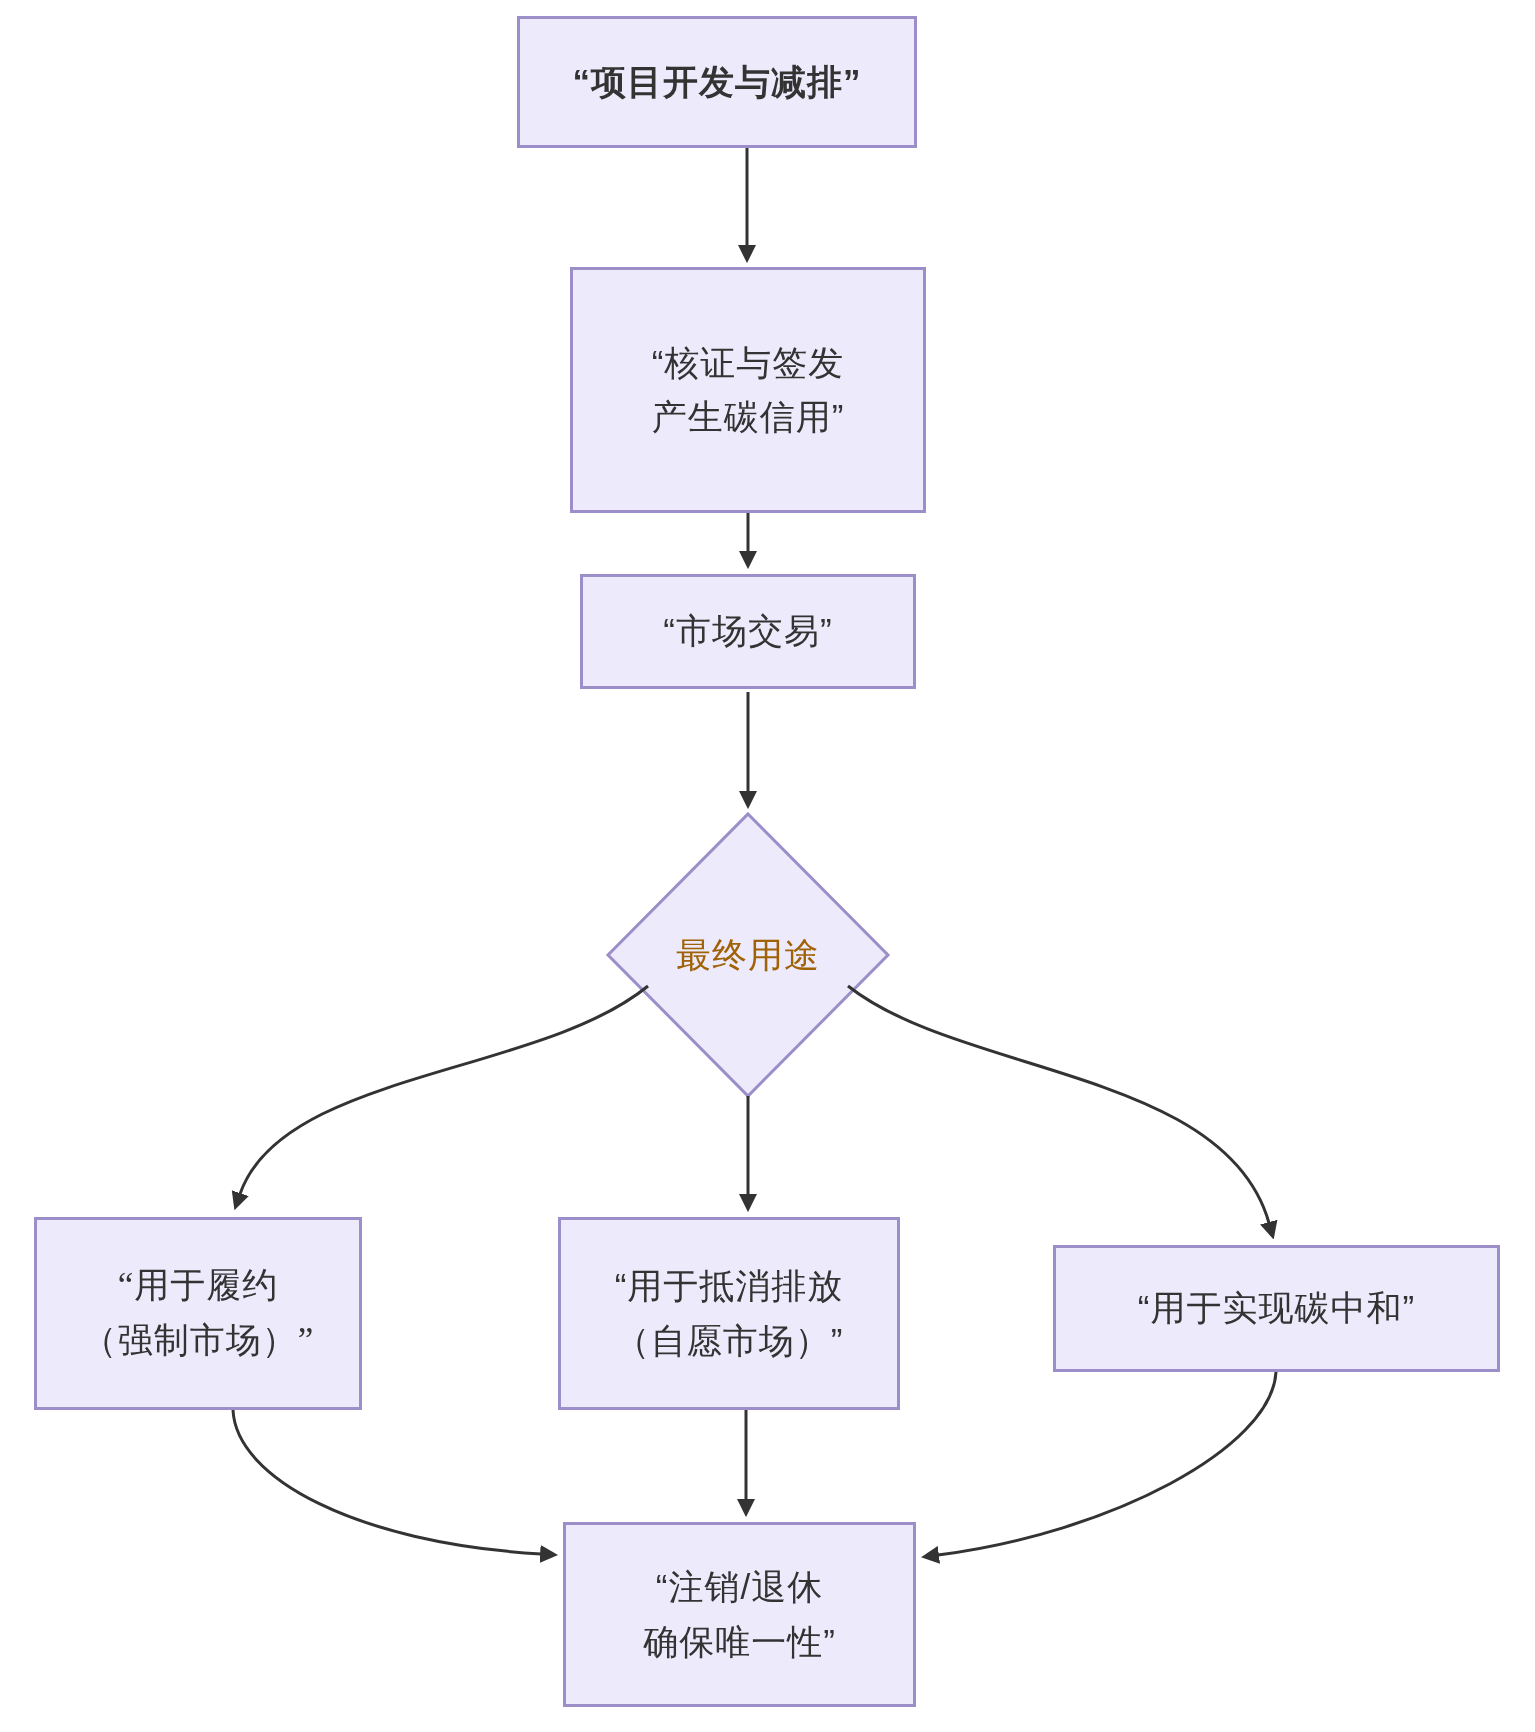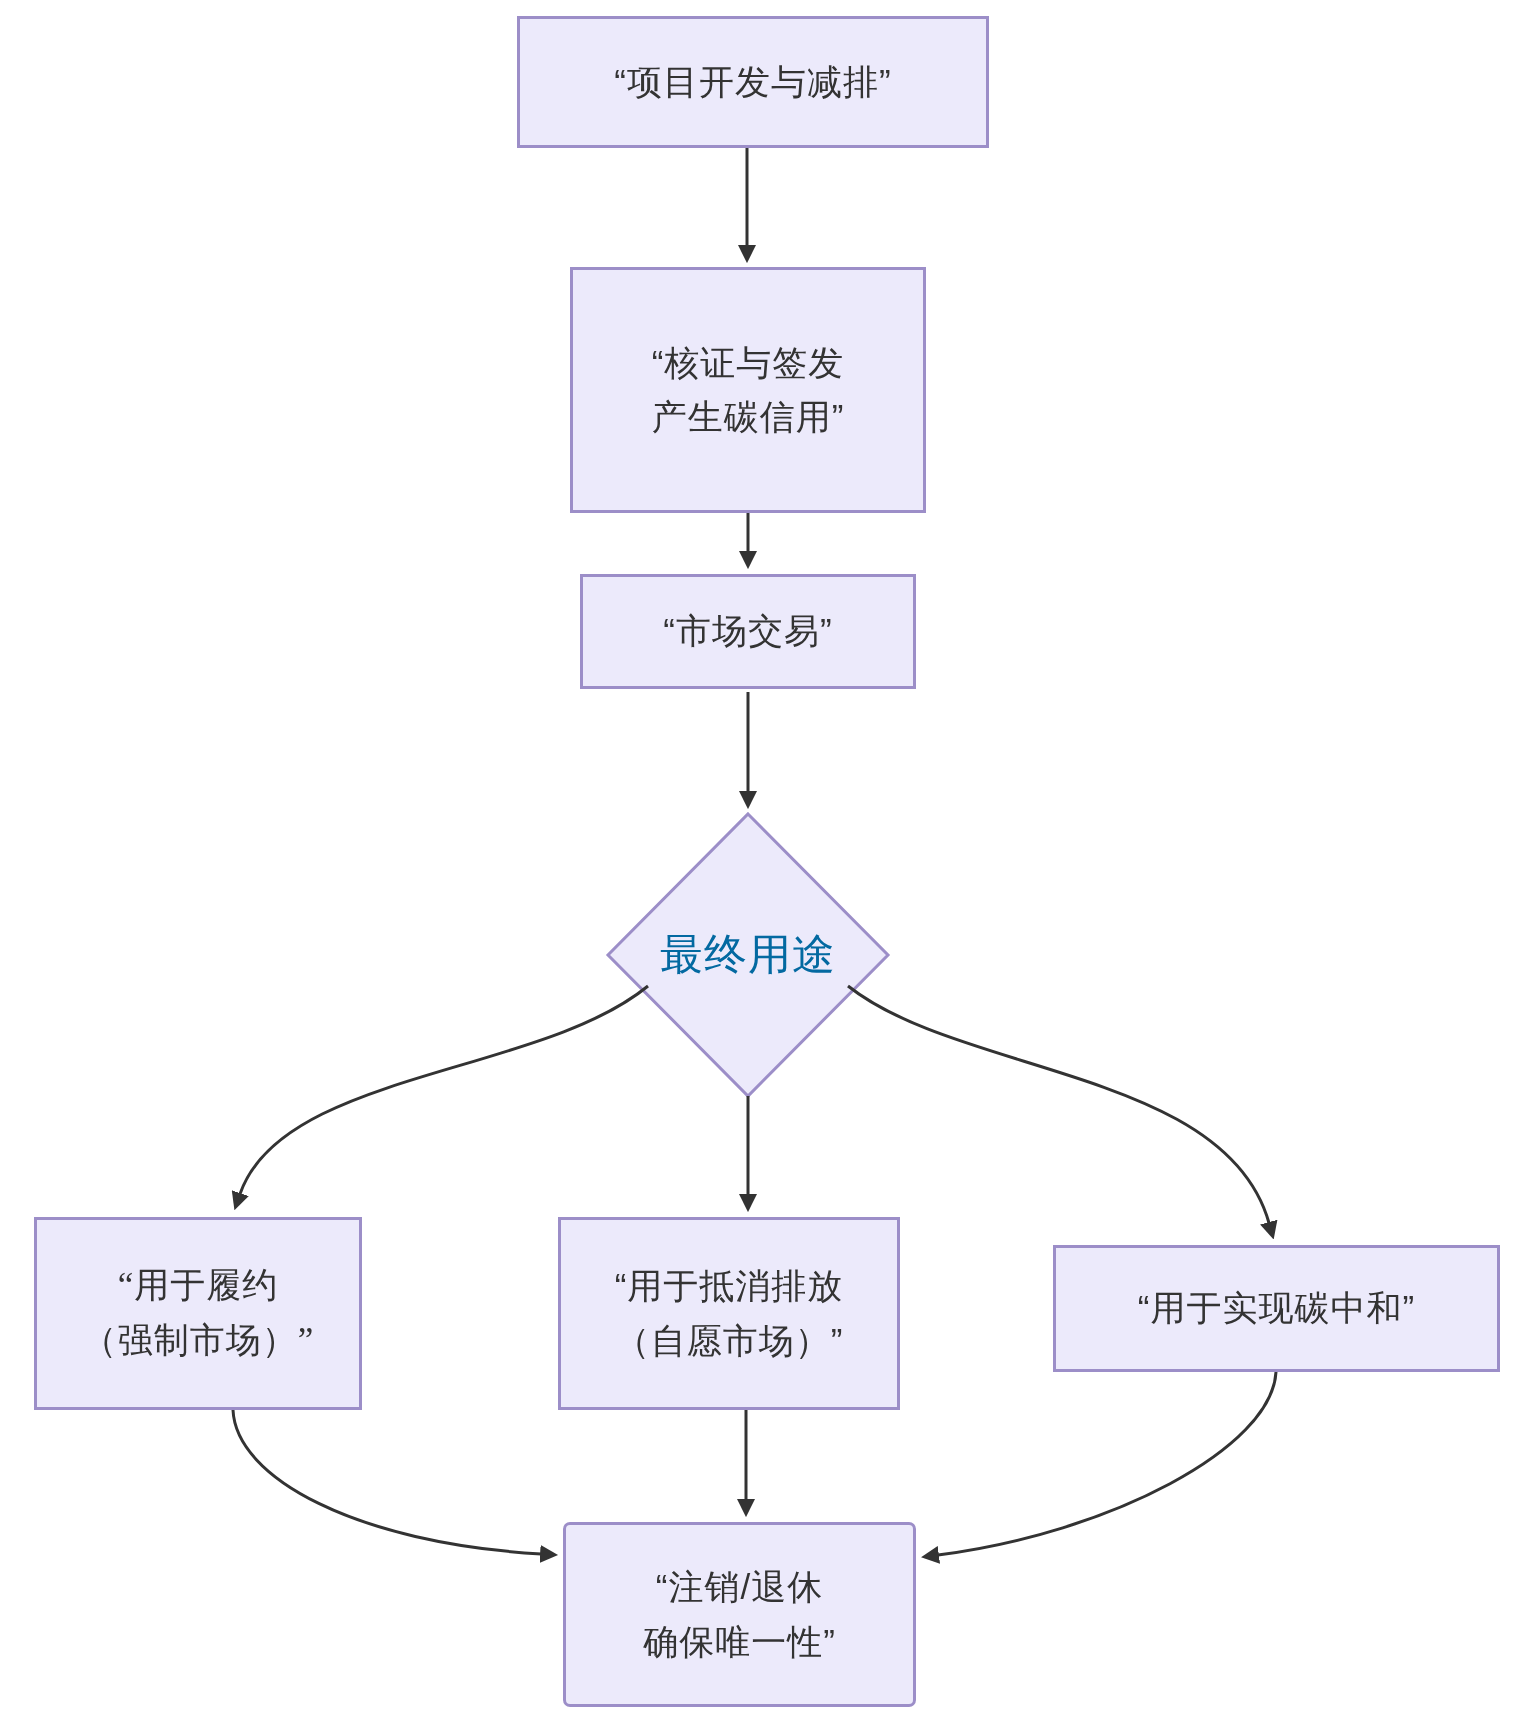--- a/index.html
+++ b/index.html
@@ -36,32 +36,32 @@
     line-height: 1.55;
     color: #333333;
     letter-spacing: 1px;
   }
   .diamond-label {
     position: absolute;
     display: flex;
     align-items: center;
     justify-content: center;
     text-align: center;
-    font-size: 43px;
-    color: #0369a1;
+    font-size: 35px;
+    color: #a16207;
     letter-spacing: 1px;
   }
-  .node-project    { left: 517px;  top: 16px;   width: 472px; height: 132px; }
+  .node-project    { left: 517px;  top: 16px;   width: 400px; height: 132px; font-weight: bold; }
   .node-verify     { left: 570px;  top: 267px;  width: 356px; height: 246px; }
   .node-market     { left: 580px;  top: 574px;  width: 336px; height: 115px; }
   .label-decision  { left: 608px;  top: 890px;  width: 280px; height: 130px; }
   .node-compliance { left: 34px;   top: 1217px; width: 328px; height: 193px; font-family: Liberation Serif, serif; }
   .node-offset     { left: 558px;  top: 1217px; width: 342px; height: 193px; text-align: center; }
   .node-neutrality { left: 1053px; top: 1245px; width: 447px; height: 127px; }
-  .node-retire     { left: 563px;  top: 1522px; width: 353px; height: 185px; border-radius: 7px; }
+  .node-retire     { left: 563px;  top: 1522px; width: 353px; height: 185px; }
 </style>
 </head>
 <body>
 
 <div id="canvas">
 
   <svg id="edges" viewBox="0 0 1535 1732" xmlns="http://www.w3.org/2000/svg">
     <defs>
       <marker id="arrowhead" viewBox="0 0 10 10" refX="0.5" refY="5" markerWidth="6" markerHeight="6" orient="auto">
         <path d="M0,0 L10,5 L0,10 z" fill="#333333"></path>

